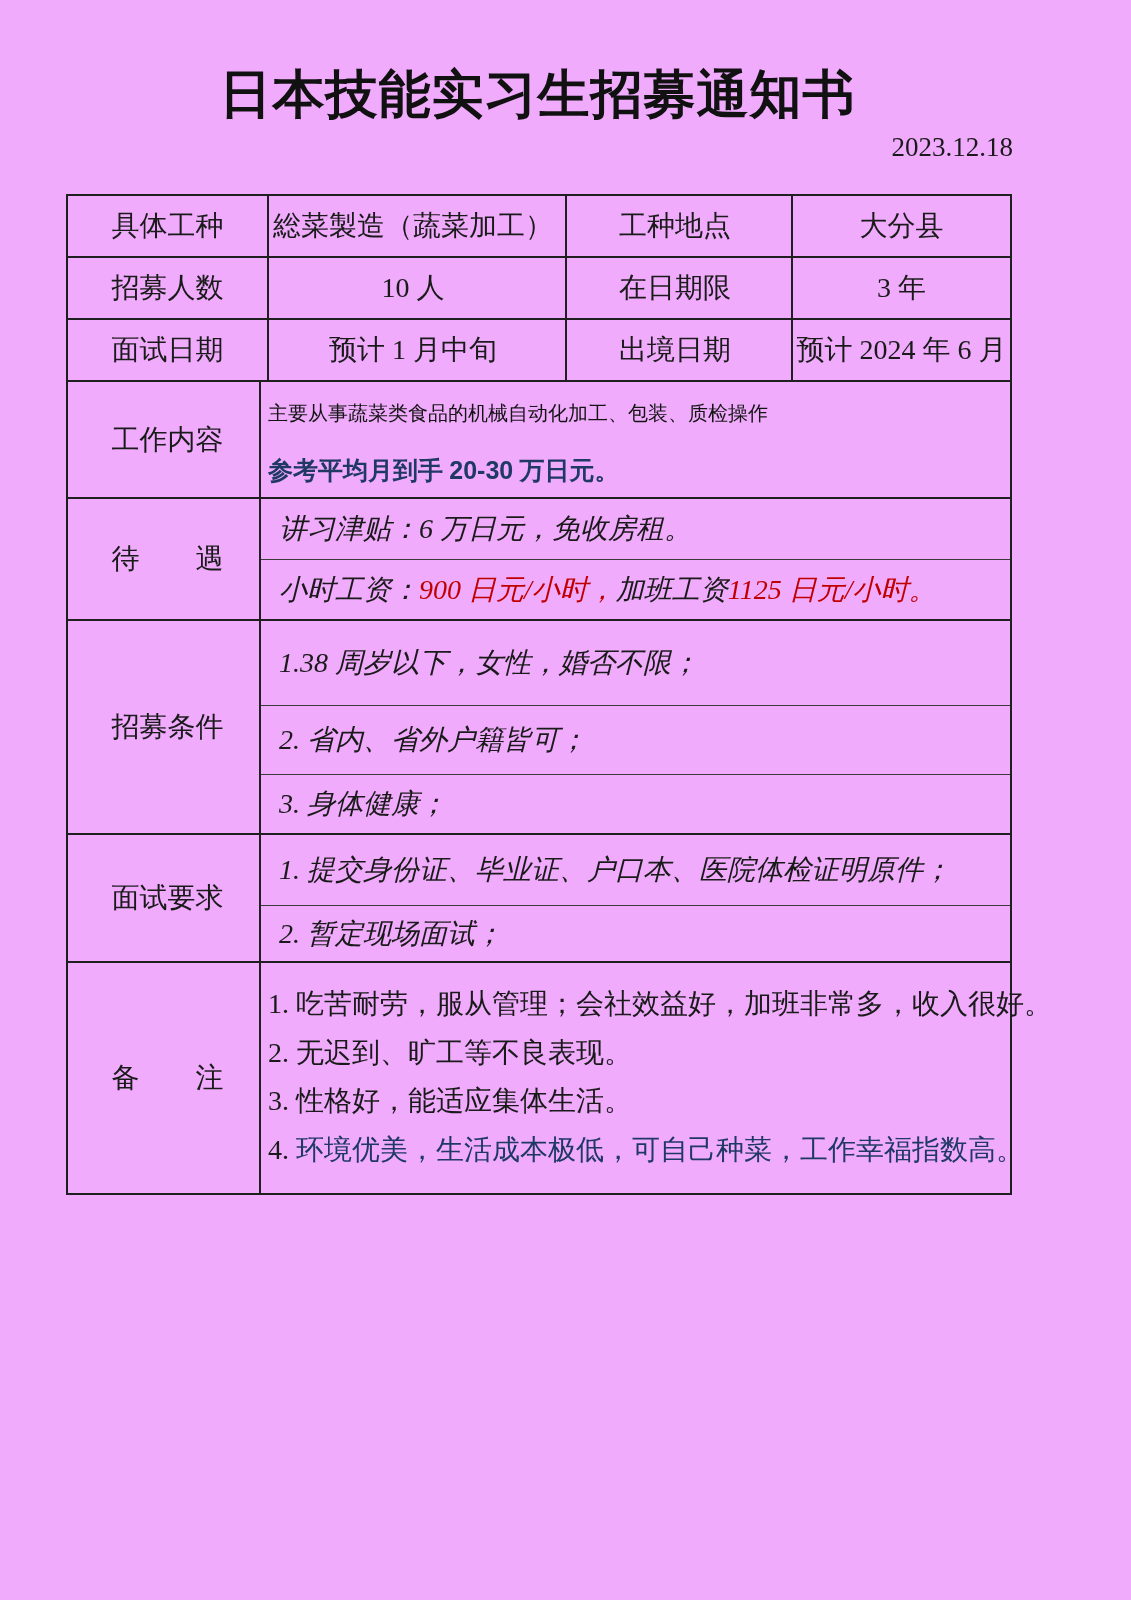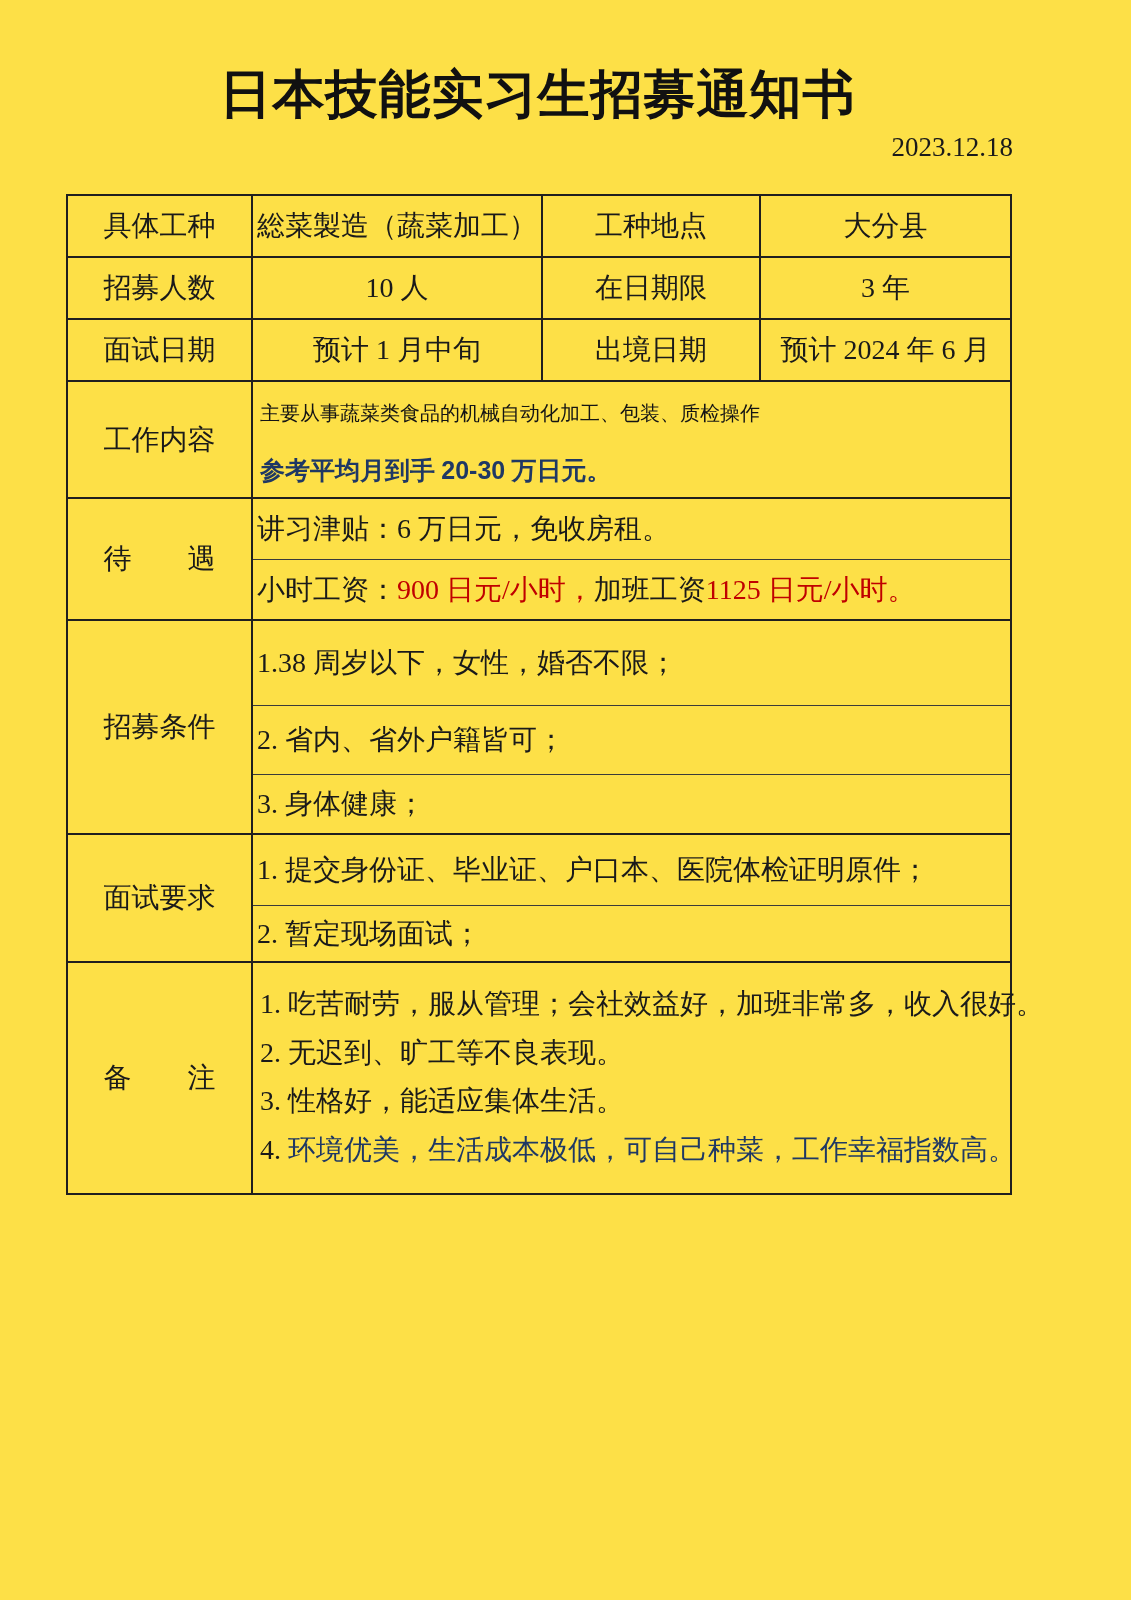--- a/index.html
+++ b/index.html
@@ -1,21 +1,21 @@
 <!DOCTYPE html>
 <html><head>
 <meta charset="utf-8">
 <style>
   html,body { margin:0; padding:0; background:#ffffff; }
   body {
     width:1131px; height:1600px; position:relative;
     font-family:"Liberation Serif","DejaVu Serif",serif;
     color:#1a1a1a;
   }
-  .page { position:absolute; inset:0; background:#fde047; }
+  .page { position:absolute; inset:0; background:#f0abfc; }
 
   .title {
     position:absolute; top:60px; left:0; width:1075px;
     margin:0; text-align:center;
     font-size:52px; font-weight:700; letter-spacing:1px;
     color:#111111;
   }
   .doc-date {
     position:absolute; top:132px; right:118px;
     font-size:27px; color:#1a1a1a;
@@ -30,29 +30,29 @@
   }
   .trow { display:flex; flex-direction:row; border-top:2px solid #1f1f1f; min-height:0; }
   .trow.first { border-top:none; }
   .r-info  { flex:0 0 60px; }
   .r-job   { flex:0 0 115px; }
   .r-treat { flex:0 0 120px; }
   .r-cond  { flex:0 0 212px; }
   .r-int   { flex:0 0 126px; }
   .r-rem   { flex:1 1 auto; }
 
-  .cell { box-sizing:border-box; display:flex; align-items:center; min-width:0; }
+  .cell { box-sizing:border-box; display:flex; align-items:center; min-width:0;margin-left:8px; }
   .cl   { border-left:2px solid #1f1f1f; }
   .label-cell { flex:0 0 183px; justify-content:center; text-align:center; }
   .c2 { flex:0 0 290px; justify-content:center; text-align:center; }
   .c3 { flex:0 0 218px; justify-content:center; text-align:center; }
   .c4 { flex:1 1 auto;  justify-content:center; text-align:center; }
 
   .subcol { flex:1 1 auto; display:flex; flex-direction:column; border-left:2px solid #1f1f1f; min-width:0; }
-  .subrow { display:flex; align-items:center; padding-left:4px; border-top:1.5px solid #3a3a3a; min-height:0; overflow:visible; }
+  .subrow { display:flex; align-items:center; padding-left:18px; border-top:1.5px solid #3a3a3a; min-height:0; overflow:visible;font-style:italic; }
   .subrow.first { border-top:none; }
   .s60 { flex:0 0 60px; }
   .s84 { flex:0 0 84px; }
   .s68 { flex:0 0 68px; }
   .s70 { flex:0 0 70px; }
   .sfl { flex:1 1 auto; }
 
   .job-cell { flex:1 1 auto; border-left:2px solid #1f1f1f; position:relative; overflow:visible; }
   .job-line1 {
     position:absolute; top:18px; left:7px;

